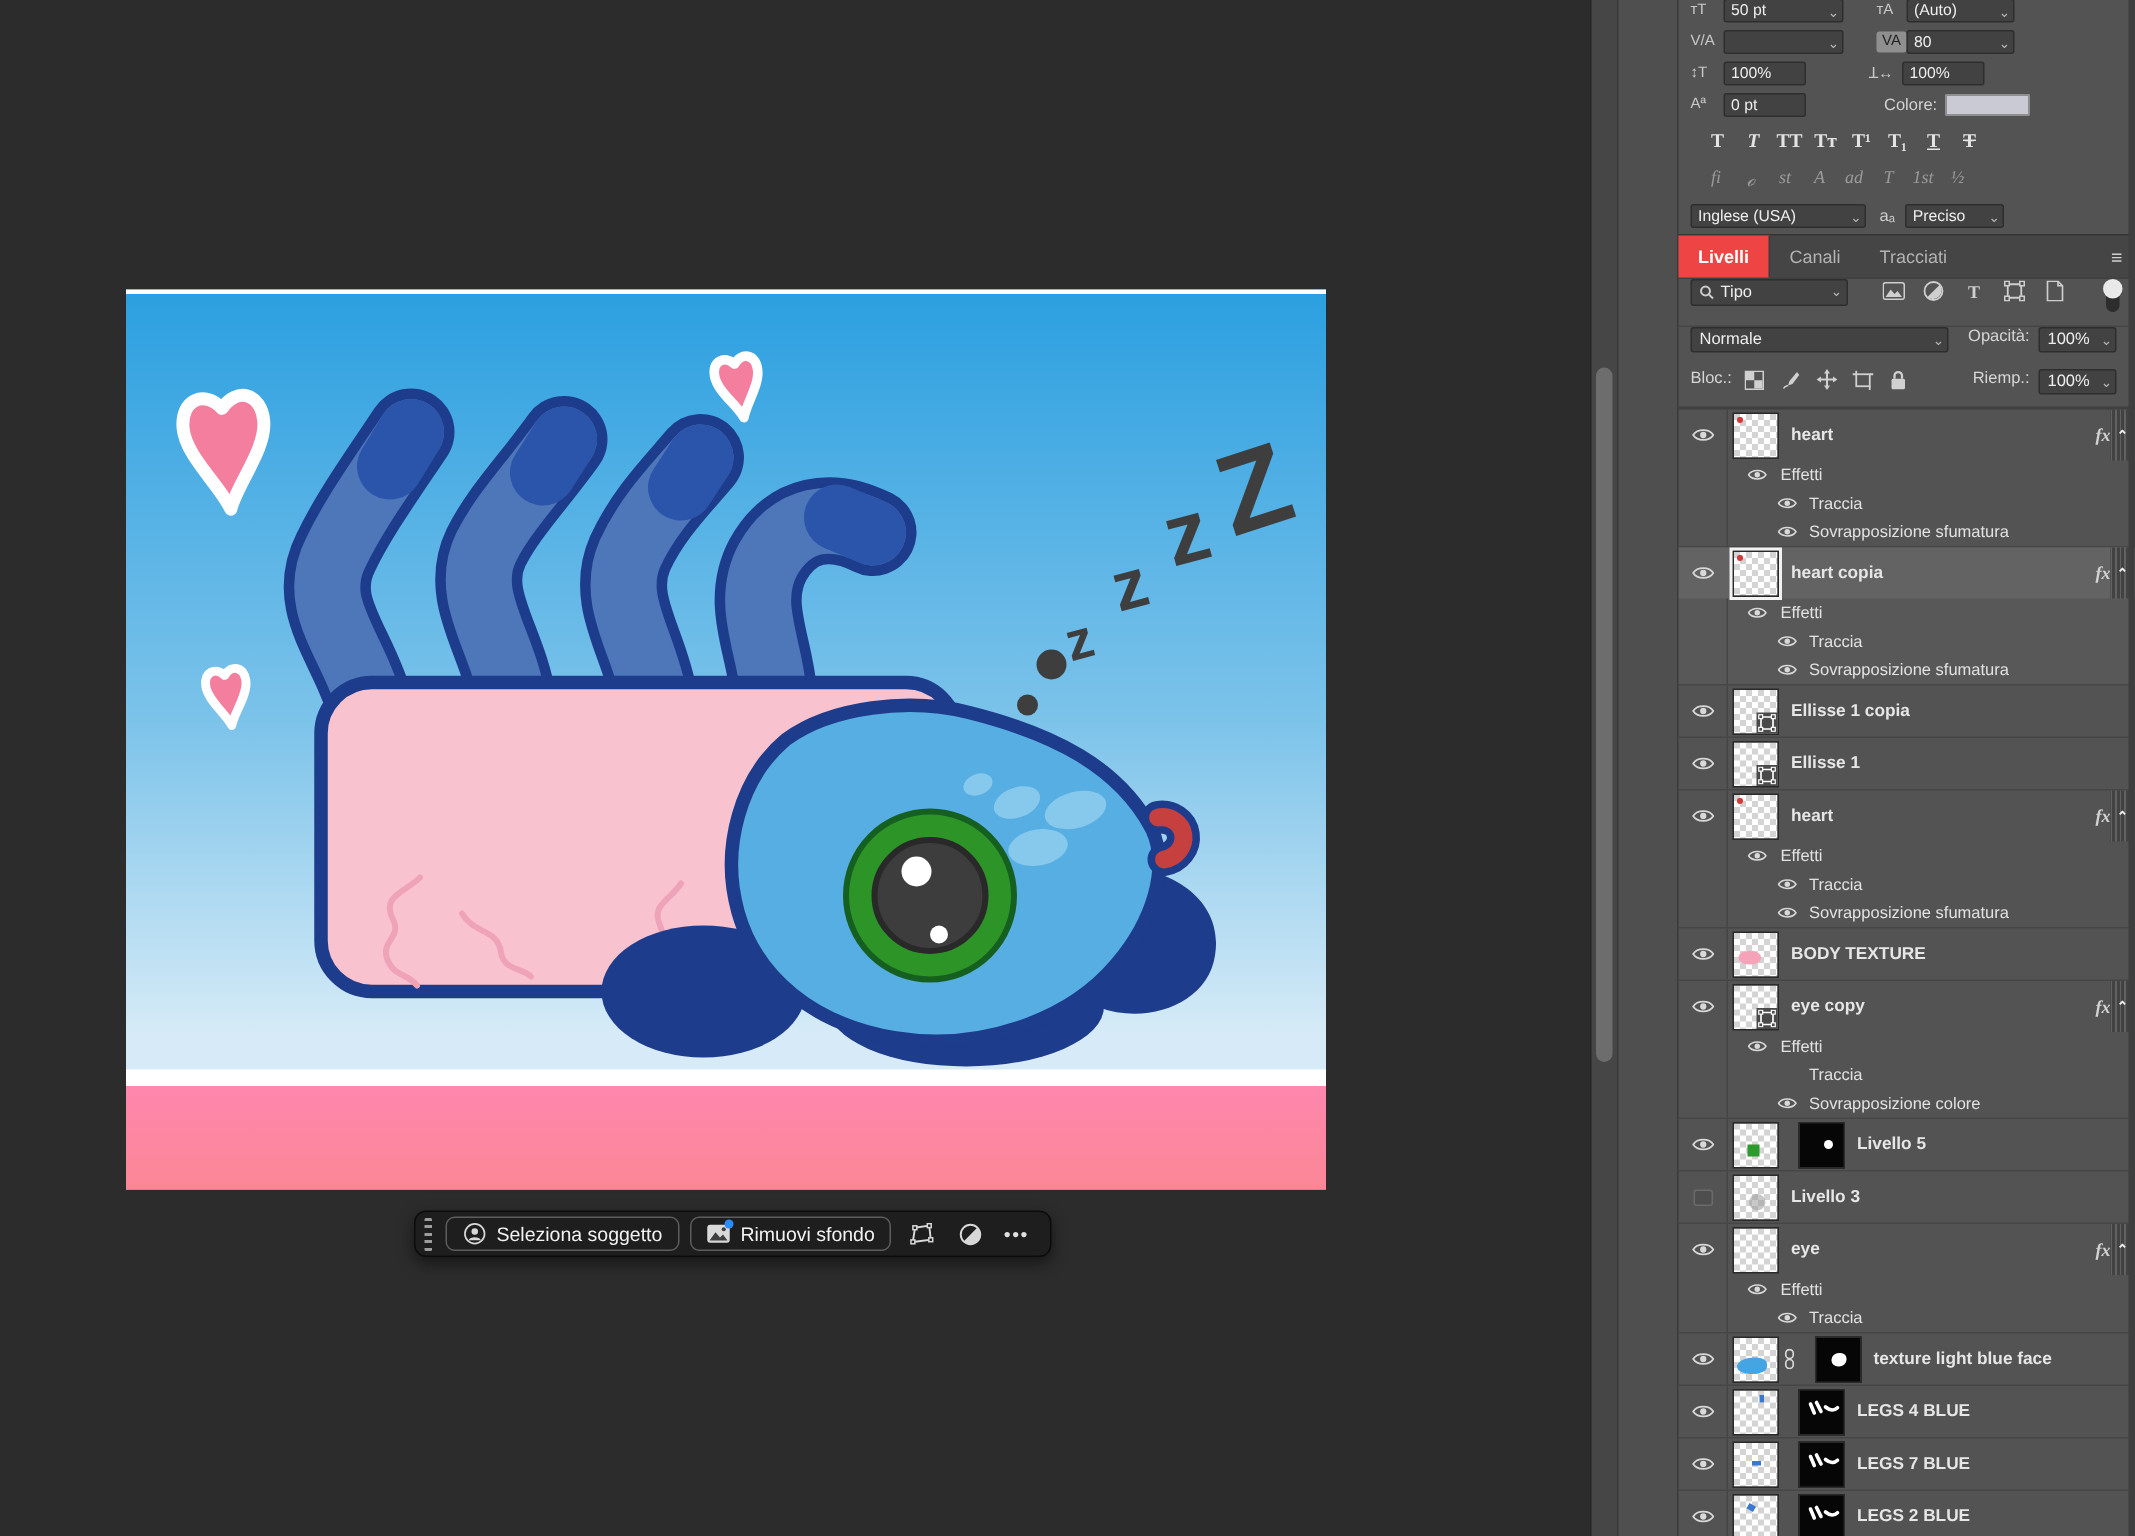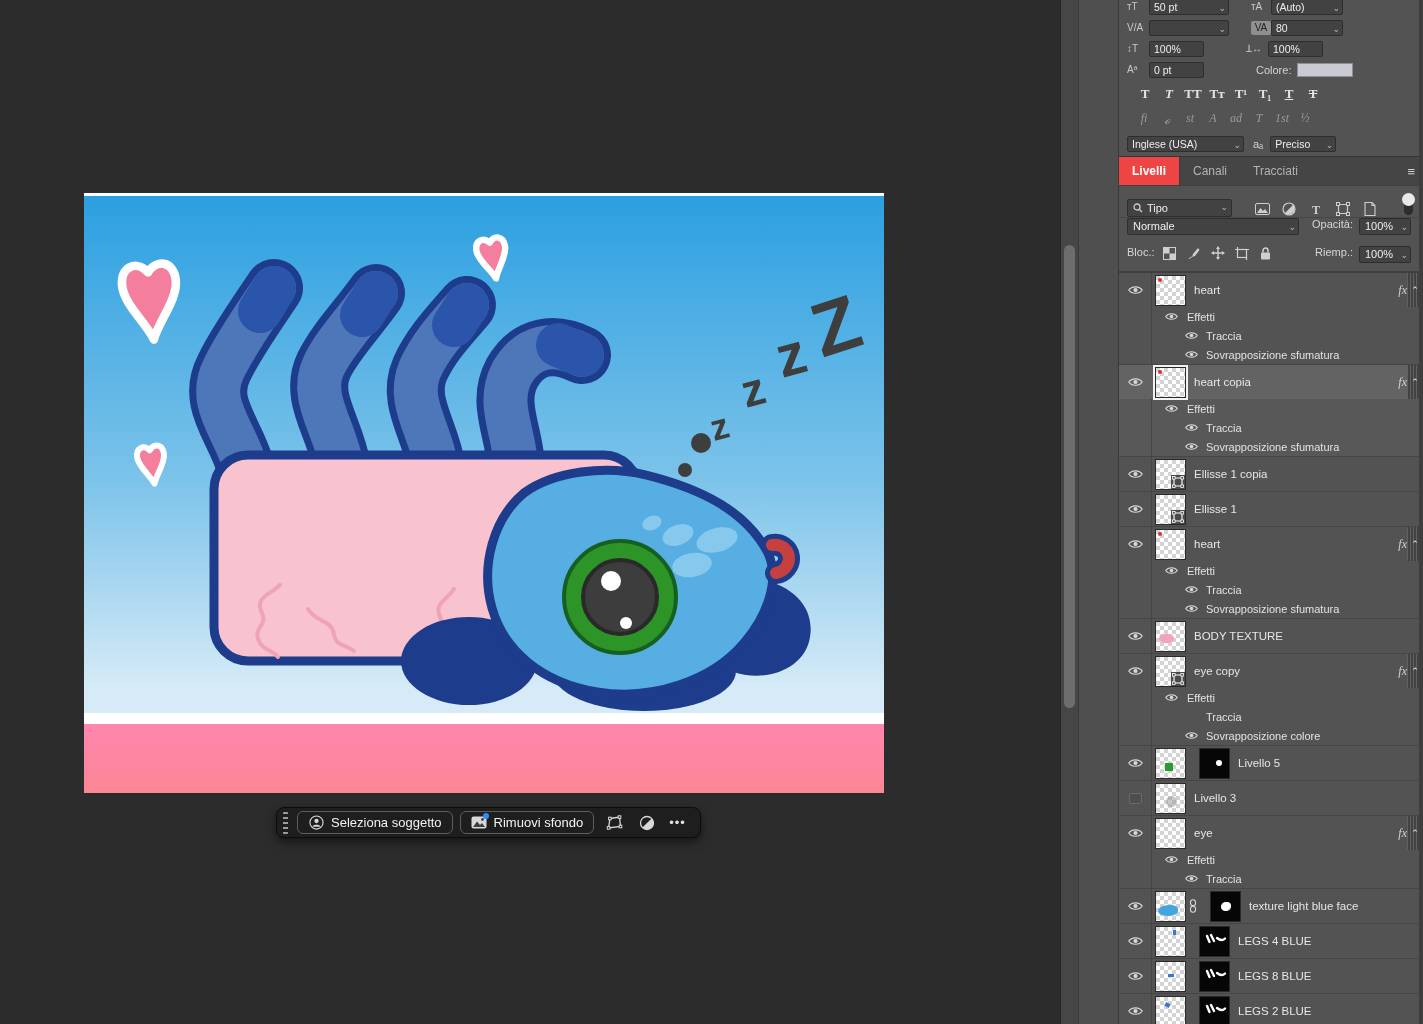--- a/index.html
+++ b/index.html
@@ -55,21 +55,21 @@
   .aa { color:#cfcfcf; font-size:11px; margin:0 7px 0 9px; }
 
   
   .tabbar { position:absolute; left:0; top:156px; width:100%; height:30px; background:#454545; border-top:1px solid #353535;
     border-bottom:1px solid #404040; display:flex; align-items:stretch; }
   .tab { padding:0 13px; display:flex; align-items:center; font-size:12px; color:#b3b3b3; cursor:pointer; }
   .tab.active { background:#ef4444; color:#fff; font-weight:bold; border-right:1px solid #3c3c3c; }
   .tab-menu { margin-left:auto; margin-right:8px; align-self:center; color:#cfcfcf; font-size:13px; cursor:pointer; }
 
   
-  .filter-row { position:absolute; left:0; top:186px; width:100%; height:32px; display:flex; align-items:flex-end;
+  .filter-row { position:absolute; left:0; top:186px; width:100%; height:32px; display:flex; align-items:flex-start;
     padding-left:8px; border-bottom:1px solid #464646; }
   .search-combo { position:relative; width:105px; height:18px; background:#424242; border:1px solid #2e2e2e;
     border-radius:2px; color:#eee; font-size:11px; display:flex; align-items:center; gap:4px; padding:0 5px; }
   .ficons { display:flex; gap:11px; margin-left:22px; align-items:center; }
   .ficon { display:flex; align-items:center; justify-content:center; width:16px; height:16px; cursor:pointer; }
   .fswitch { position:relative; width:13px; height:24px; margin-left:24px; cursor:pointer; }
   .fswitch .pill { position:absolute; left:2px; top:5px; width:9px; height:17px; background:#2d2d2d; border-radius:5px; }
   .fswitch .knob { position:absolute; left:0; top:0; width:13px; height:13px; background:#e9e9e9; border-radius:50%; }
 
   
@@ -84,21 +84,21 @@
   .row-label { color:#d6d6d6; font-size:11px; }
   .lbl-right { position:absolute; right:70px; }
   .lock-icons { display:flex; gap:10px; margin-left:8px; align-items:center; }
   .lock-icons .li { width:14px; height:14px; display:flex; align-items:center; justify-content:center; cursor:pointer; }
 
   
   .layers-list { position:absolute; left:0; top:272px; width:100%; height:752px; overflow:hidden; border-top:1px solid #3f3f3f; }
   .layer-group { position:relative; border-bottom:1px solid #464646;
     background-image:linear-gradient(#454545,#454545); background-size:1px 100%; background-position:32px 0; background-repeat:no-repeat; }
   .layer-group.selected { background-color:#585858; }
-  .layer-row { position:relative; height:34px; display:flex; align-items:center; }
+  .layer-row { position:relative; height:34px; display:flex; align-items:center;font-weight:bold; }
   .layer-group.selected .layer-row { background:#636363; }
   .eye-cell { width:32px; display:flex; align-items:center; justify-content:center; align-self:stretch; cursor:pointer; }
   .eye-empty { width:13px; height:11px; border:1px solid #6b6b6b; border-radius:2px; background:#4e4e4e; }
   .thumb { position:relative; width:31px; height:31px; margin-left:4px; border:1px solid #2a2a2a; flex:none;
     background-image:conic-gradient(#ffffff 0 25%, #d4d4d4 0 50%, #ffffff 0 75%, #d4d4d4 0); background-size:8px 8px; }
   .layer-group.selected .thumb { outline:2px solid #f2f2f2; }
   .thumb .badge { position:absolute; right:0; bottom:0; width:14px; height:14px; background:#4a4a4a;
     display:flex; align-items:center; justify-content:center; }
   .t-heart::after { content:""; position:absolute; left:2px; top:2px; width:4px; height:4px; background:#d23b3b; border-radius:40% 40% 50% 50%; }
   .t-body::after { content:""; position:absolute; left:3px; top:12px; width:15px; height:9px; background:#f4a3b8; border-radius:45%; }
@@ -767,21 +767,21 @@
           <div class="thumb checker t-speck2"></div>
           <div class="mask-thumb m-legs">
             <svg width="29" height="29" viewBox="0 0 29 29">
               <g stroke="#fff" stroke-width="2.4" fill="none" stroke-linecap="round">
                 <path d="M7 9 l2.5 6"></path>
                 <path d="M11 8 l3 6"></path>
                 <path d="M17 11 c3 2.5 6 2.5 8 0.5"></path>
               </g>
             </svg>
           </div>
-          <span class="layer-name">LEGS 8 BLUE</span>
+          <span class="layer-name">LEGS 7 BLUE</span>
         </div>
       </div>
       <div class="layer-group">
         <div class="layer-row">
           <div class="eye-cell">
             <svg width="15" height="10" viewBox="0 0 15 10">
               <path d="M.8 5C3.5.7 11.5.7 14.2 5 11.5 9.3 3.5 9.3.8 5Z" fill="none" stroke="#d8d8d8" stroke-width="1.2"></path>
               <circle cx="7.5" cy="5" r="2.1" fill="#d8d8d8"></circle>
             </svg>
           </div>

